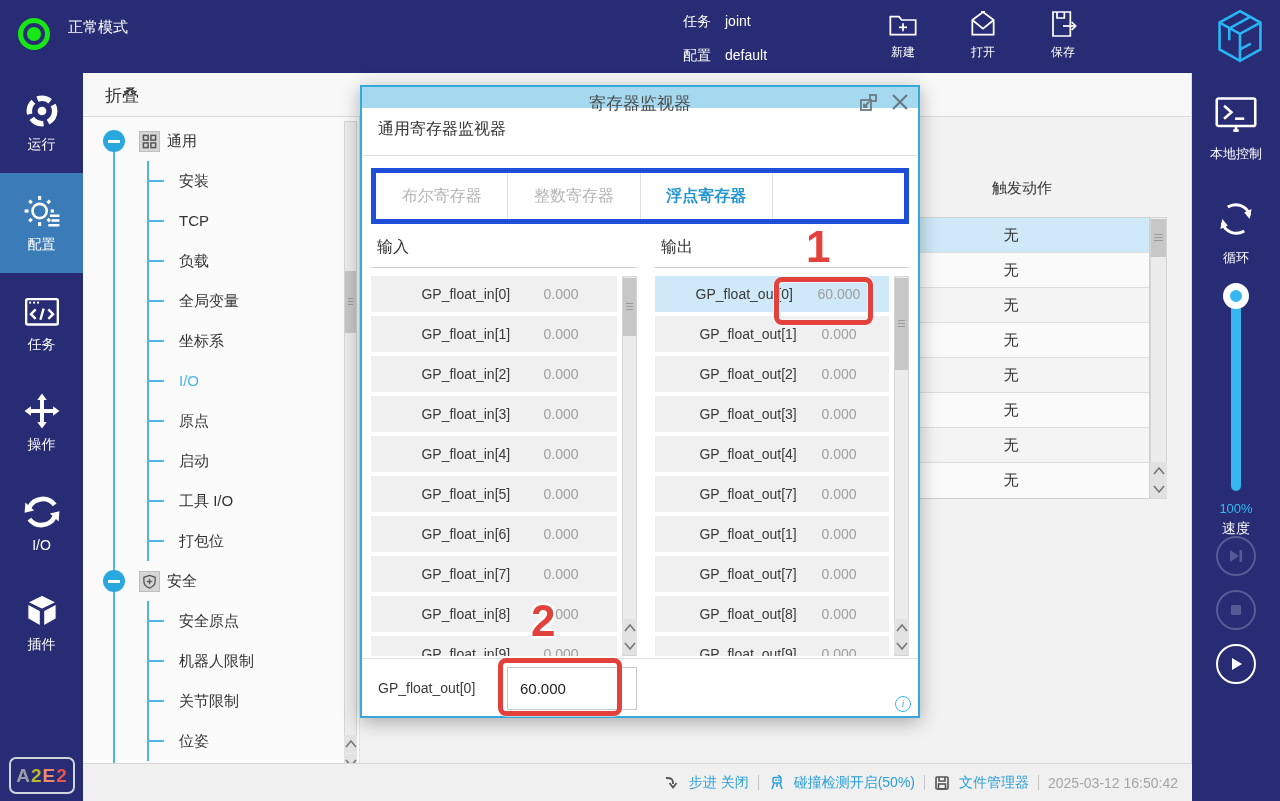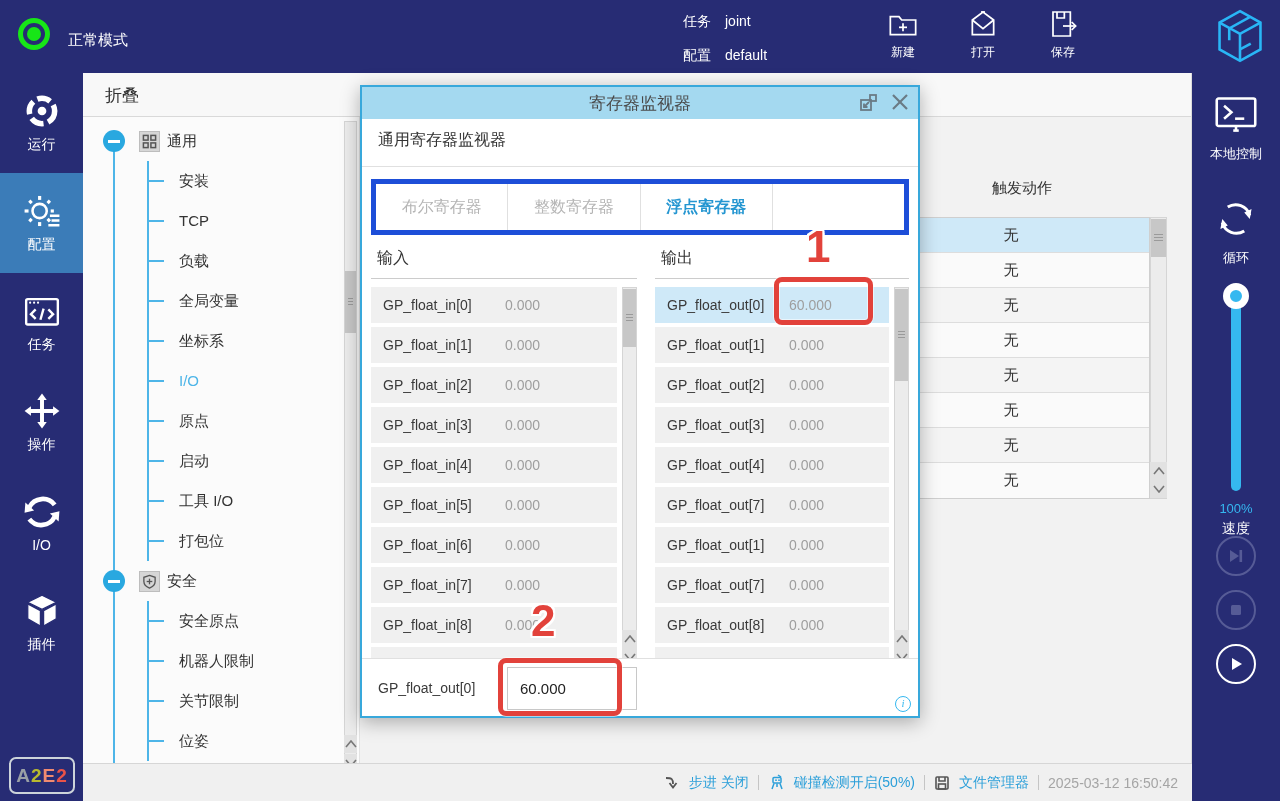--- a/index.html
+++ b/index.html
@@ -2,21 +2,21 @@
 <html><head>
 <meta charset="utf-8">
 <style>
   * { margin:0; padding:0; box-sizing:border-box; }
   html,body { width:1280px; height:801px; overflow:hidden; background:#f2f2f2;
     font-family:"Liberation Sans","DejaVu Sans",sans-serif; }
   #stage { position:relative; width:1280px; height:801px; }
 
   
   #topbar { position:absolute; left:0; top:0; width:1280px; height:73px; background:#272c74; color:#fff; }
-  #mode { position:absolute; left:18px; top:18px; display:flex; align-items:flex-end; gap:18px; }
+  #mode { position:absolute; left:18px; top:18px; display:flex; align-items:flex-start; gap:18px; }
   #mode-ring { width:32px; height:32px; border:5px solid #17e617; border-radius:50%;
     display:flex; align-items:center; justify-content:center; }
   #mode-ring i { width:14px; height:14px; background:#17e617; border-radius:50%; }
   #mode-label { font-size:15px; }
   #taskcfg { position:absolute; left:683px; top:9px; font-size:14px; line-height:25px; }
   #taskcfg .row { display:flex; gap:14px; margin-bottom:9px; }
   #topbar-actions { position:absolute; left:880px; top:8px; display:flex; gap:34px; }
   .tb-action { width:46px; text-align:center; cursor:pointer; }
   .tb-action svg { width:32px; height:32px; display:block; margin:0 auto; }
   .tb-action .lbl { font-size:12px; margin-top:4px; }
@@ -124,40 +124,40 @@
     border-top:1px solid #d6d6d6; display:flex; align-items:center; justify-content:flex-end;
     gap:9px; padding-right:14px; font-size:14px;margin-top:42px; }
   .st-blue { color:#2b9fd9; cursor:pointer; }
   .st-gray { color:#a5a5a5; }
   .st-sep { width:1px; height:15px; background:#c5c5c5; }
   #statusbar svg { display:block; }
 
   
   #modal { position:absolute; left:360px; top:85px; width:560px; height:633px; background:#fff;
     border:2px solid #38a8db; box-shadow:0 4px 18px rgba(0,0,0,.3); z-index:10; }
-  #modal-titlebar { height:32px; background:#a4d9f0; position:relative; }
+  #modal-titlebar { height:21px; background:#a4d9f0; position:relative; }
   #modal-title { text-align:center; line-height:33px; font-size:17px; color:#4a4a4a; }
   #modal-ctrls { position:absolute; right:8px; top:5px; display:flex; gap:12px; align-items:center; }
   #modal-ctrls svg { cursor:pointer; }
   #modal-subtitle { height:48px; line-height:42px; padding-left:16px; font-size:16px; color:#333;
     border-bottom:1px solid #e0e0e0; }
   #tabs { margin:12px 9px 0 9px; display:flex; border:5px solid #1d4ed8; height:56px; }
   .tab { flex:1; display:flex; align-items:center; justify-content:center; font-size:16px;
     color:#b5b5b5; border-right:1px solid #e0e0e0; cursor:pointer; background:#fff; }
   .tab:last-child { border-right:none; }
   .tab.active { color:#2596d1; font-weight:bold; }
   #lists { display:flex; padding:0 9px; margin-top:2px; gap:18px; }
   .col { position:relative; }
   #col-in { width:266px; } #col-out { flex:1; }
   .col-header { height:42px; line-height:42px; font-size:16px; color:#333; padding-left:6px;
     border-bottom:1px solid #ccc; }
   .list-box { position:relative; height:380px; overflow:hidden; margin-top:8px; }
   .reg-rows { margin-right:20px; }
   .reg-row { height:36px; margin-bottom:4px; background:#f0f0f0; display:flex; align-items:center;
-    padding-left:12px; font-size:14px; cursor:pointer; }
+    padding-left:12px; font-size:14px; cursor:pointer;justify-content:center; }
   .reg-row.highlight { background:#cfe9f8; }
   .reg-name { width:122px; flex:none; color:#3a3a3a; }
   .reg-val { color:#9e9e9e; }
   .list-scroll { position:absolute; right:0; top:0; bottom:0; width:15px; }
   .list-scroll .sb-track { left:0; right:0; top:0; bottom:0; }
   #scroll-in .sb-handle { top:2px; height:58px; }
   #scroll-out .sb-handle { top:2px; height:92px; }
   .list-scroll .btn-up { bottom:19px; } .list-scroll .btn-down { bottom:1px; }
   #modal-footer { position:absolute; left:0; right:0; bottom:0; height:58px; border-top:1px solid #e0e0e0;
     background:#fff; }

